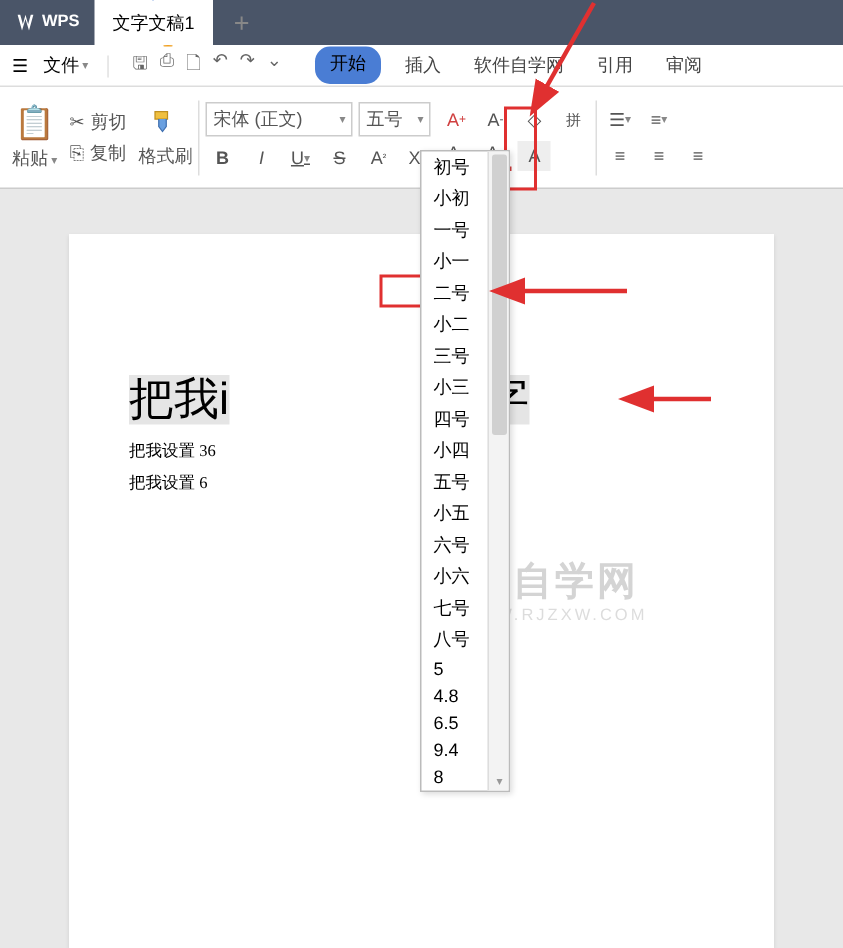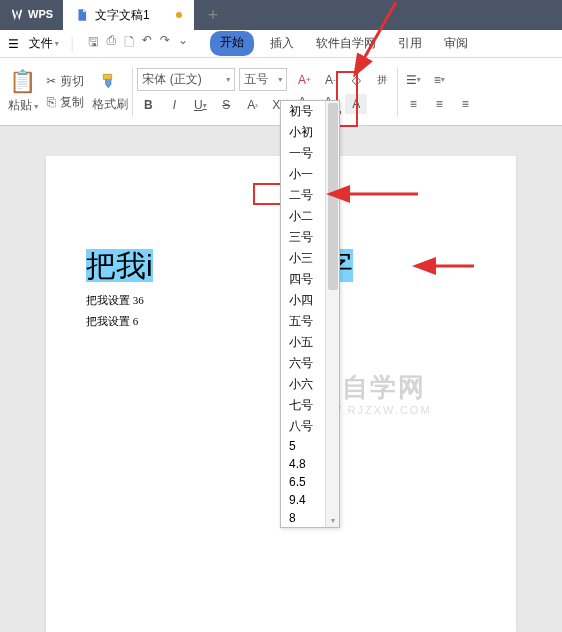--- a/index.html
+++ b/index.html
@@ -1,21 +1,21 @@
 <!DOCTYPE html>
 <html><head>
 <meta charset="utf-8">
 <style>
 * { margin: 0; padding: 0; box-sizing: border-box; font-family: "Microsoft YaHei", sans-serif; }
 body { background: #e8e8e8; width: 562px; height: 632px; overflow: hidden; position: relative; }
 
 .titlebar { background: #4a5568; height: 30px; display: flex; align-items: center; }
 .wps-logo { color: #fff; font-size: 11px; font-weight: bold; padding: 0 10px; display: flex; align-items: flex-start; gap: 4px;}
 .wps-logo svg { width: 14px; height: 14px; }
-.tab-doc { background: #fff; height: 30px; display: flex; align-items: center; padding: 0 12px; gap: 6px; font-size: 12px; position: relative; }
+.tab-doc { background: #fff; height: 30px; display: flex; align-items: center; padding: 0 12px; gap: 6px; font-size: 12px; position: relative; flex-direction: column; }
 .tab-doc .dot { width: 6px; height: 6px; background: #f0a020; border-radius: 50%; margin-left: 20px; }
 .doc-icon { width: 14px; height: 14px; fill: #4a7dd4; }
 .titlebar .plus { color: #888; font-size: 18px; padding: 0 14px; }
 
 .menubar { background: #fff; height: 28px; display: flex; align-items: center; border-bottom: 1px solid #ddd; padding-left: 8px; font-size: 12px; gap: 4px; }
 .hamburger { cursor: pointer; }
 .file-menu { display: flex; align-items: center; gap: 2px; padding: 0 6px; }
 .toolbar-quick { display: flex; gap: 8px; padding: 0 8px; }
 .toolbar-quick span { color: #666; }
 .menu-tabs { display: flex; gap: 10px; margin-left: 10px; }
@@ -38,21 +38,21 @@
 .chev-down { font-size: 8px; color: #888; }
 .fmt-btn { width: 22px; height: 20px; display: inline-flex; align-items: center; justify-content: center; }
 .bold { font-weight: bold; }
 .italic { font-style: italic; }
 .under { text-decoration: underline; }
 .red-box-highlight { border: 2px solid #e03030; position: absolute; pointer-events:none;}
 
 .doc-area { background: #e8e8e8; flex: 1; display: flex; justify-content: center; padding-top: 30px; height: calc(632px - 126px); position: relative; }
 .page { background: #fff; width: 470px; min-height: 450px; padding: 90px 40px 40px 40px; position: relative; box-shadow: 0 1px 3px rgba(0,0,0,0.1);}
 .big-text { font-size: 30px; font-family: SimSun, serif; }
-.sel { background: #7dd3fc; }
+.sel { background: #e5e5e5; }
 .small-line { font-size: 11px; font-family: SimSun, serif; margin-top: 6px;}
 .cursor-gap { display:inline-block; width: 140px;}
 
 .dropdown { position: absolute; left: 280px; top: 100px; width: 60px; background: #fff; border: 1px solid #bbb; box-shadow: 1px 1px 4px rgba(0,0,0,0.15); z-index: 50; max-height: 520px; }
 .dropdown-item { padding: 2px 8px; font-size: 12px; cursor: pointer; }
 .dd-scrollbar { position: absolute; right: 0; top: 0; width: 14px; height: 100%; background: #f3f3f3; border-left: 1px solid #ddd;}
 .dd-scrollbar .thumb { position: absolute; left: 2px; top: 2px; width: 10px; height: 44%; background: #d0d0d0; border-radius: 2px;}
 .dd-scrollbar .arrow { position:absolute; left:0; width:14px; height:14px; display:flex; align-items:center; justify-content:center; font-size:8px; color:#999;}
 
 .arrow-anno { position: absolute; z-index: 80; pointer-events:none;}

